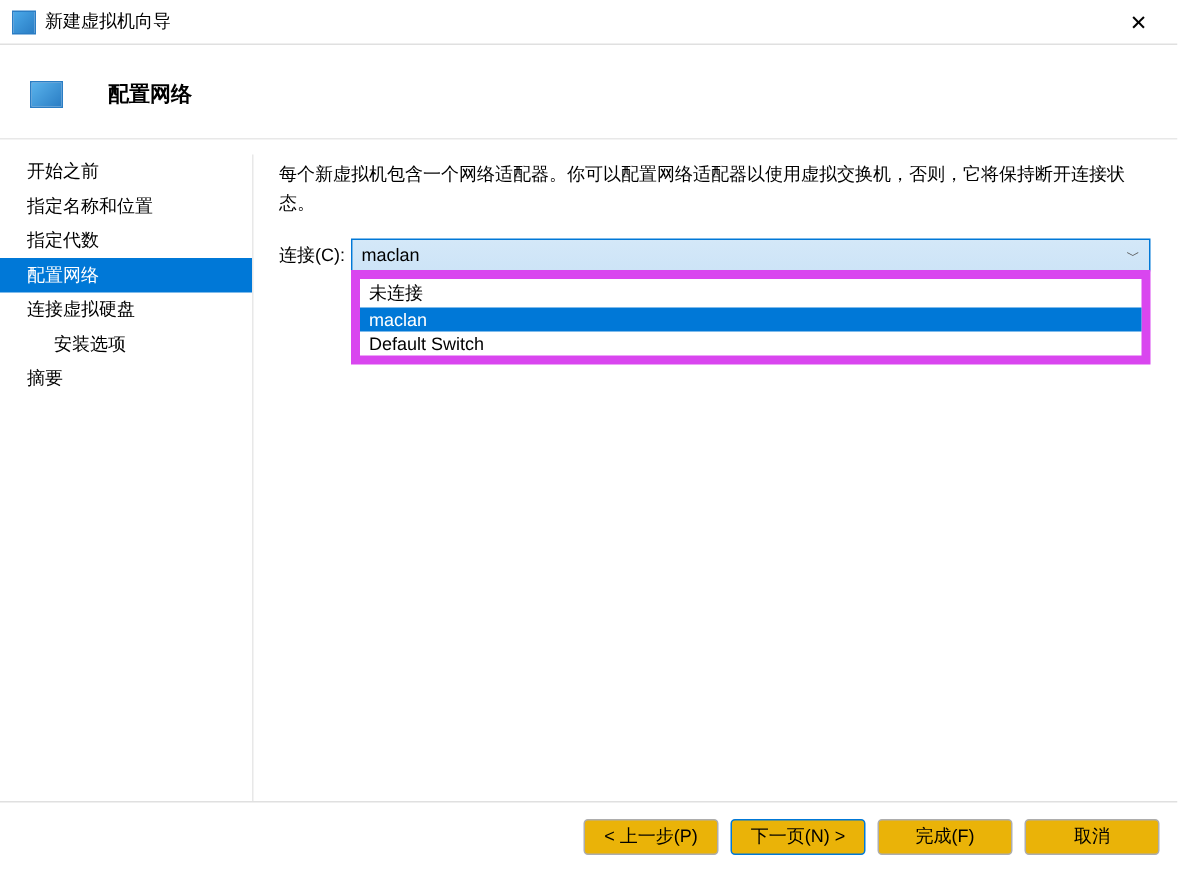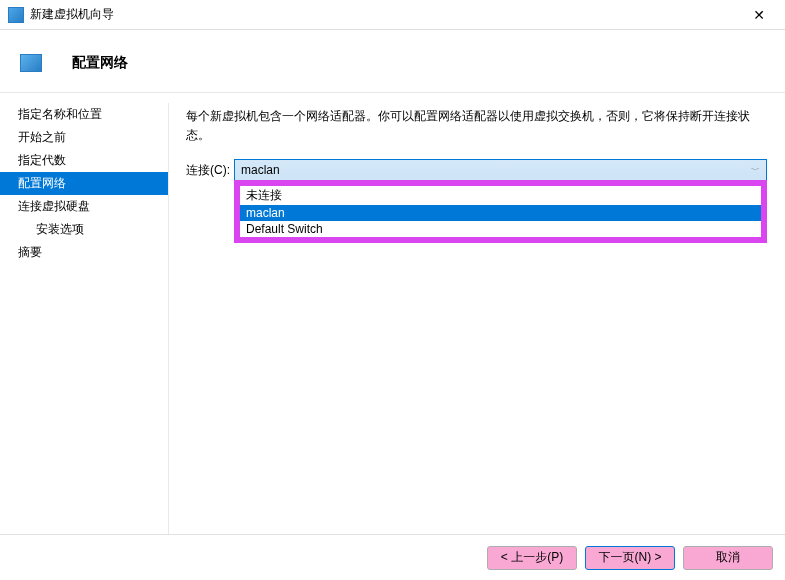--- a/index.html
+++ b/index.html
@@ -165,21 +165,21 @@
       align-items: center;
       justify-content: flex-end;
       padding-right: 12px;
       gap: 8px;
       background: #fff;
     }
     .btn {
       min-width: 90px;
       height: 24px;
       border: 1px solid #adadad;
-      background: #f9a8d4;
+      background: #eab308;
       font-size: 12px;
       font-family: inherit;
       cursor: pointer;
       padding: 0 10px;
       border-radius: 3px;
     }
     .btn.default {
       border-color: #0078d7;
     }
   </style>
@@ -192,22 +192,22 @@
   <div class="close-btn">✕</div>
 </div>
 
 <div class="header">
   <div class="header-icon"></div>
   <div class="header-title">配置网络</div>
 </div>
 
 <div class="content">
   <div class="sidebar" id="sidebar">
+      <div class="sidebar-item">开始之前</div>
       <div class="sidebar-item">指定名称和位置</div>
-      <div class="sidebar-item">开始之前</div>
       <div class="sidebar-item">指定代数</div>
       <div class="sidebar-item selected">配置网络</div>
       <div class="sidebar-item">连接虚拟硬盘</div>
       <div class="sidebar-item indent">安装选项</div>
       <div class="sidebar-item">摘要</div>
     </div>
   <div class="sidebar-border"></div>
 
   <div class="main">
     <div class="desc">每个新虚拟机包含一个网络适配器。你可以配置网络适配器以使用虚拟交换机，否则，它将保持断开连接状态。</div>
@@ -224,14 +224,15 @@
             <div class="dropdown-item">Default Switch</div>
           </div>
       </div>
     </div>
   </div>
 </div>
 
 <div class="footer">
   <button class="btn">&lt; 上一步(P)</button>
   <button class="btn default">下一页(N) &gt;</button>
+  <button class="btn">完成(F)</button>
   <button class="btn">取消</button>
 </div>
 
 </body></html>

